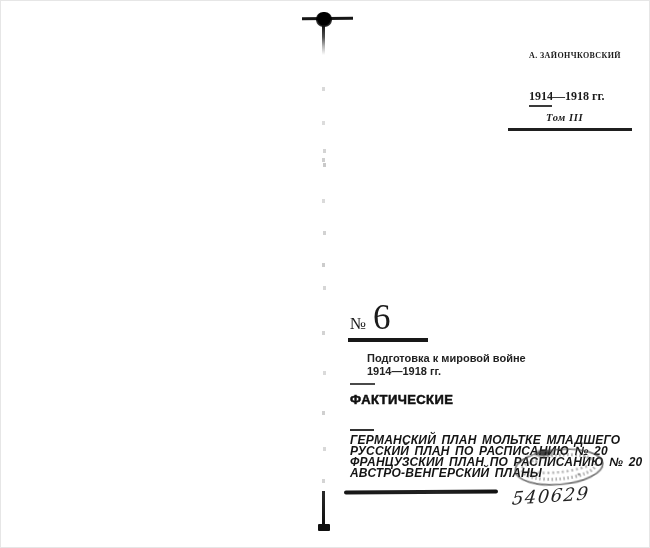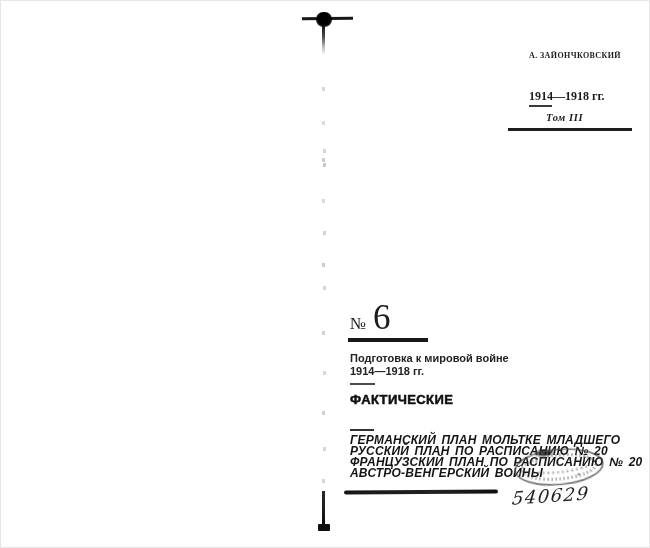--- a/index.html
+++ b/index.html
@@ -33,21 +33,21 @@
   .rule-imprint-short{left:528px;top:104px;width:23px;height:1.5px;background:#3a3a3a;}
   .imprint-volume{left:528px;top:111px;font-size:10.5px;font-weight:bold;font-style:italic;letter-spacing:.6px;margin-left:17px;}
   .rule-imprint-long{left:507px;top:127px;width:124px;height:2.5px;background:#1f1f1f;}
 
   
   .num-sign{left:349px;top:313px;font-size:17px;}
   .num-value{left:372px;top:300px;font-size:35px;line-height:34px;}
   .rule-number{left:347px;top:337px;width:80px;height:3.5px;background:#181818;}
 
   
-  .series{left:349px;top:351px;font-family:"Liberation Sans",sans-serif;font-size:11px;font-weight:bold;line-height:13px;color:#222;}
+  .series{left:366px;top:351px;font-family:"Liberation Sans",sans-serif;font-size:11px;font-weight:bold;line-height:13px;color:#222;}
   .rule-series{left:349px;top:382px;width:25px;height:1.5px;background:#4a4a4a;}
 
   
   .plate-title{left:349px;top:391px;font-family:"Liberation Sans",sans-serif;font-size:13px;font-weight:bold;line-height:16.5px;letter-spacing:.4px;color:#101010;-webkit-text-stroke:.5px #101010;}
   .rule-title{left:349px;top:428px;width:24px;height:2px;background:#333;}
 
   
   .plans{left:349px;top:434px;font-family:"Liberation Sans",sans-serif;font-size:12px;font-weight:bold;font-style:italic;line-height:11px;letter-spacing:.2px;word-spacing:2px;color:#141414;}
   .rule-bottom{left:343px;top:489px;width:154px;height:4px;background:linear-gradient(90deg,#161616,#222 60%,#101010);transform:rotate(-.4deg);border-radius:2px;}
 
@@ -86,21 +86,21 @@
 
   <div class="abs plate-title">
     <div>ФАКТИЧЕСКИЕ</div>
   </div>
   <div class="abs rule-title"></div>
 
   <div class="abs plans">
     <div>ГЕРМАНСКИЙ ПЛАН МОЛЬТКЕ МЛАДШЕГО</div>
     <div>РУССКИЙ ПЛАН ПО РАСПИСАНИЮ № 20</div>
     <div>ФРАНЦУЗСКИЙ ПЛАН ПО РАСПИСАНИЮ № 20</div>
-    <div>АВСТРО-ВЕНГЕРСКИЙ ВОЙНЫ</div>
+    <div>АВСТРО-ВЕНГЕРСКИЙ ПЛАНЫ</div>
   </div>
   <div class="abs rule-bottom"></div>
 
   <div class="abs smudge"></div>
   <svg class="abs stamp" viewBox="0 0 94 42" xmlns="http://www.w3.org/2000/svg">
     <ellipse cx="47" cy="21" rx="44" ry="17.5" fill="none" stroke="#4a4a4a" stroke-width="1.7" opacity=".85"></ellipse>
     <ellipse cx="47" cy="21" rx="37" ry="12" fill="none" stroke="#565656" stroke-width="3.2" stroke-dasharray="1.6 2.4" opacity=".55"></ellipse>
     <path d="M16 23 q31 7 62 -1" fill="none" stroke="#555" stroke-width="2.6" stroke-dasharray="2 2.8" opacity=".5"></path>
     <circle cx="25" cy="14" r="1.2" fill="#4a4a4a" opacity=".6"></circle>
     <circle cx="66" cy="30" r="1.3" fill="#4a4a4a" opacity=".6"></circle>

